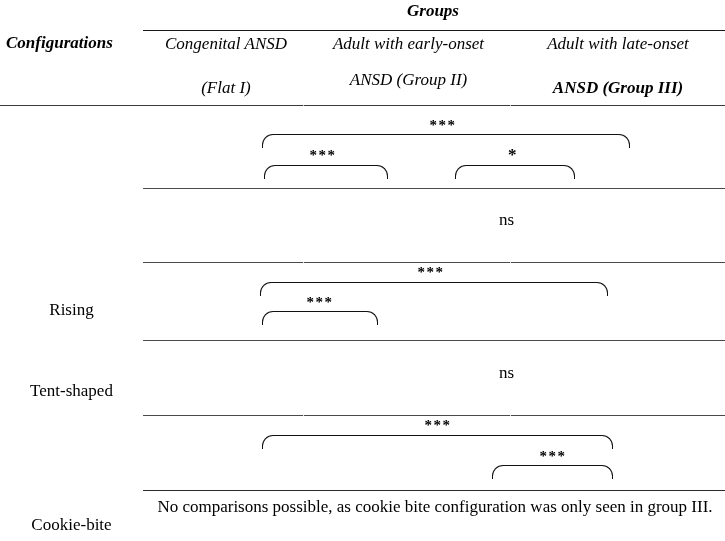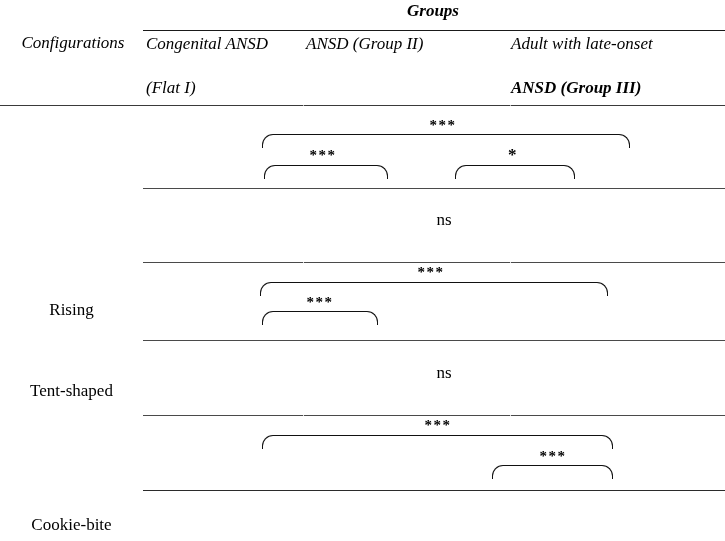--- a/index.html
+++ b/index.html
@@ -45,42 +45,42 @@
     width: 582px;
     height: 1px;
     background: #1a1a1a;
   }
 
   .config-head {
     position: absolute;
     left: 6px;
     top: 32px;
     width: 134px;
-    text-align: center;
     font-style: italic;
-    font-weight: normal;
+    font-weight: bold;
     font-size: 17px;
     line-height: 22px;
   }
 
   .col-head {
     position: absolute;
     top: 32px;
     font-style: italic;
     font-size: 17px;
     line-height: 24px;
+    text-align: center;
   }
   .col-head .line2 { display: block; }
 
   .col-head-1 { left: 146px; width: 160px; }
   .col-head-2 { left: 306px; width: 205px; }
   .col-head-3 { left: 511px; width: 214px; }
 
   .col-head-1 .line2 { margin-top: 20px; }
-  .col-head-2 .line2 { margin-top: 0px; }
+  .col-head-2 .line2 { margin-top: 12px; }
   .col-head-3 .line2 { margin-top: 20px; font-weight: bold; }
 
   
   .rule-full {
     position: absolute;
     left: 0px;
     width: 725px;
     height: 1px;
     background: #3a3a3a;
   }
@@ -132,21 +132,21 @@
     line-height: 15px;
     font-weight: bold;
     text-align: center;
     letter-spacing: 1.5px;
   }
   .sig.star { font-size: 17px; }
   .ns {
     position: absolute;
     font-size: 17px;
     line-height: 18px;
-    text-align: center;
+    text-align: right;
   }
 
   
   .note-text {
     position: absolute;
     left: 146px;
     width: 578px;
     top: 495px;
     text-align: center;
     font-size: 17px;
@@ -165,20 +165,21 @@
   <div class="rule-groups"></div>
 
   <div class="config-head">Configurations</div>
 
   <div class="col-head col-head-1">
     <span>Congenital ANSD</span>
     <span class="line2">(Flat I)</span>
   </div>
 
   <div class="col-head col-head-2">
+    <span>Adult with early-onset</span>
     <span class="line2">ANSD (Group II)</span>
   </div>
 
   <div class="col-head col-head-3">
     <span>Adult with late-onset</span>
     <span class="line2">ANSD (Group III)</span>
   </div>
 
   <div class="rule-full" style="top:105px;"></div>
   <div class="rule-tick" style="left:303px; top:105px;"></div>
@@ -218,14 +219,15 @@
   <div class="bracket" style="left:262px; top:311px; width:116px;"></div>
 
   <div class="ns" style="left:374px; top:364px; width:140px;">ns</div>
 
   <div class="sig" style="left:368px; top:418px; width:140px;">***</div>
   <div class="bracket" style="left:262px; top:435px; width:351px;"></div>
 
   <div class="sig" style="left:483px; top:449px; width:140px;">***</div>
   <div class="bracket" style="left:492px; top:465px; width:121px;"></div>
 
+  <div class="note-text">No comparisons possible, as cookie bite configuration was only seen in group III.</div>
 
 </div>
 
 </body></html>

